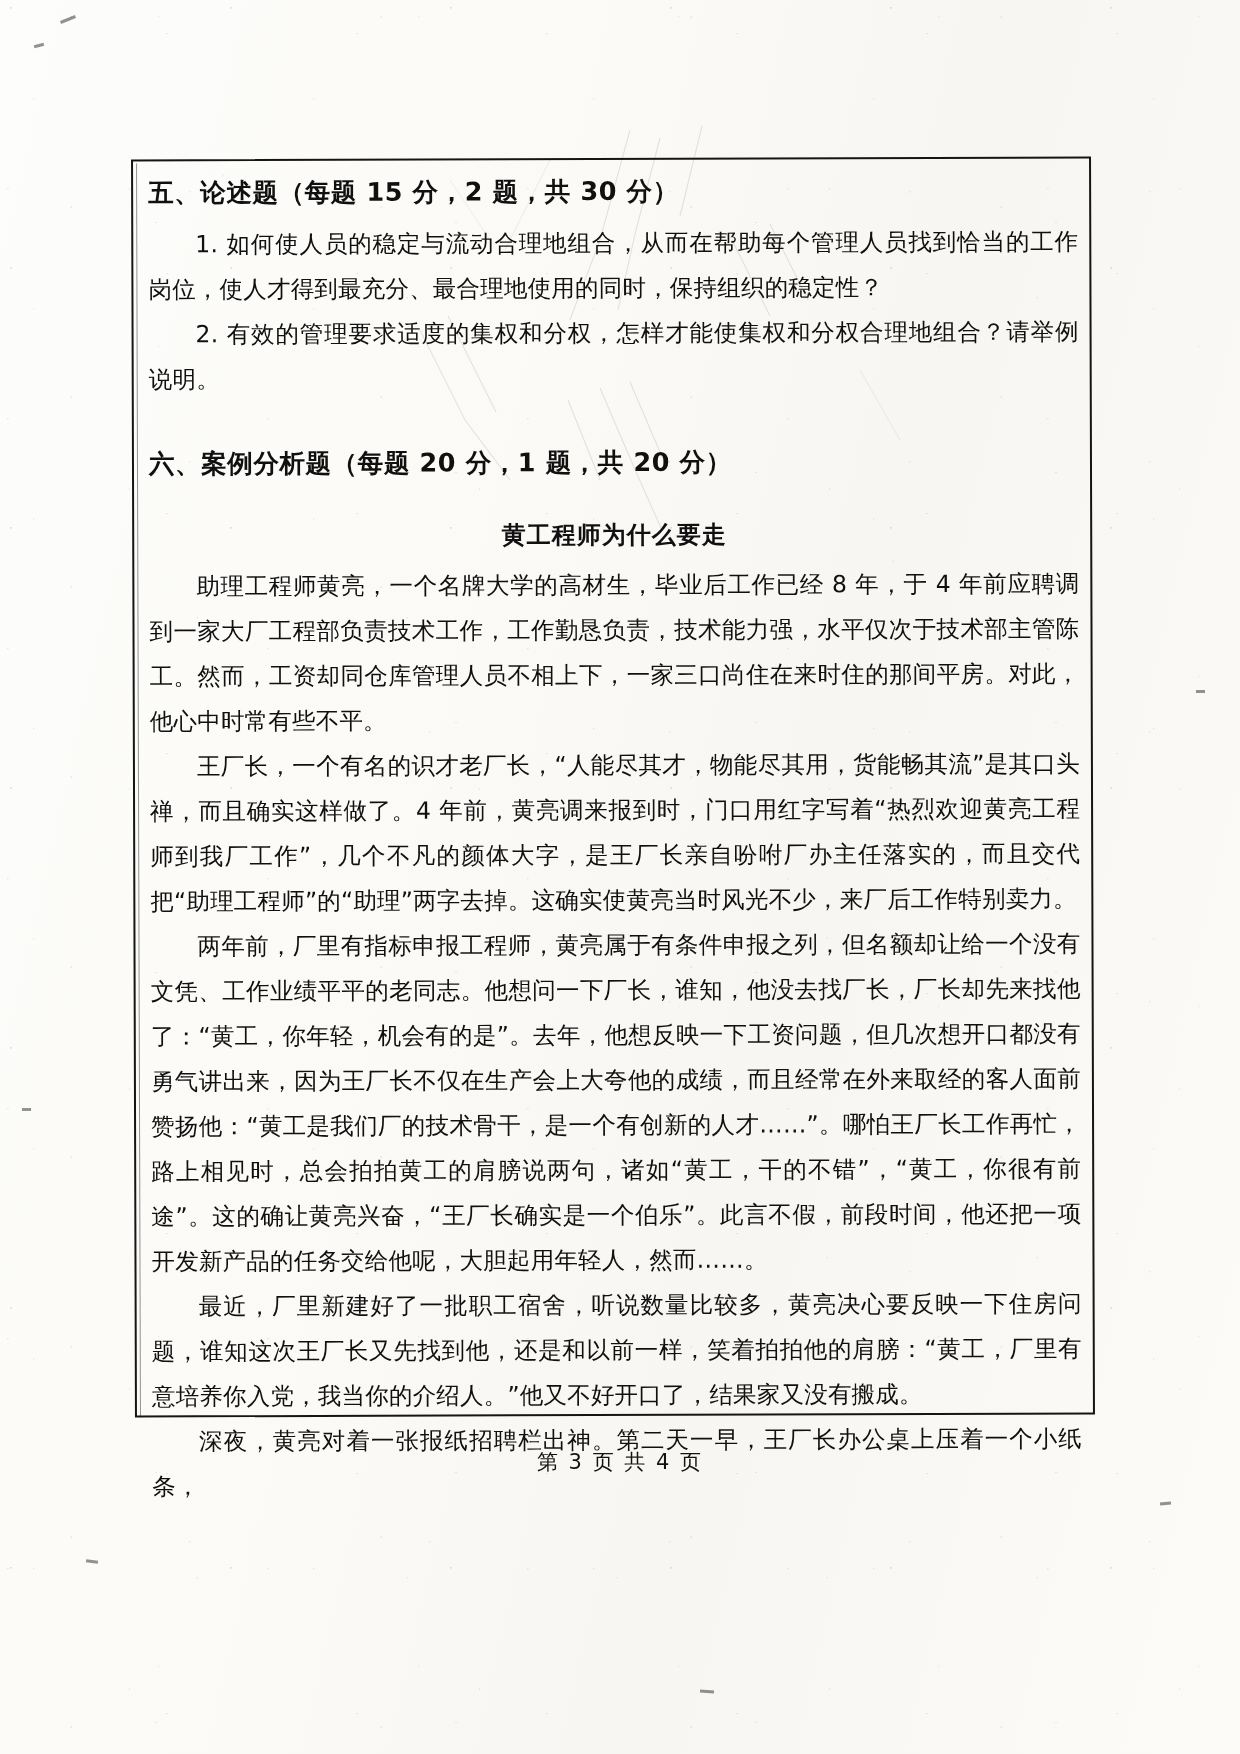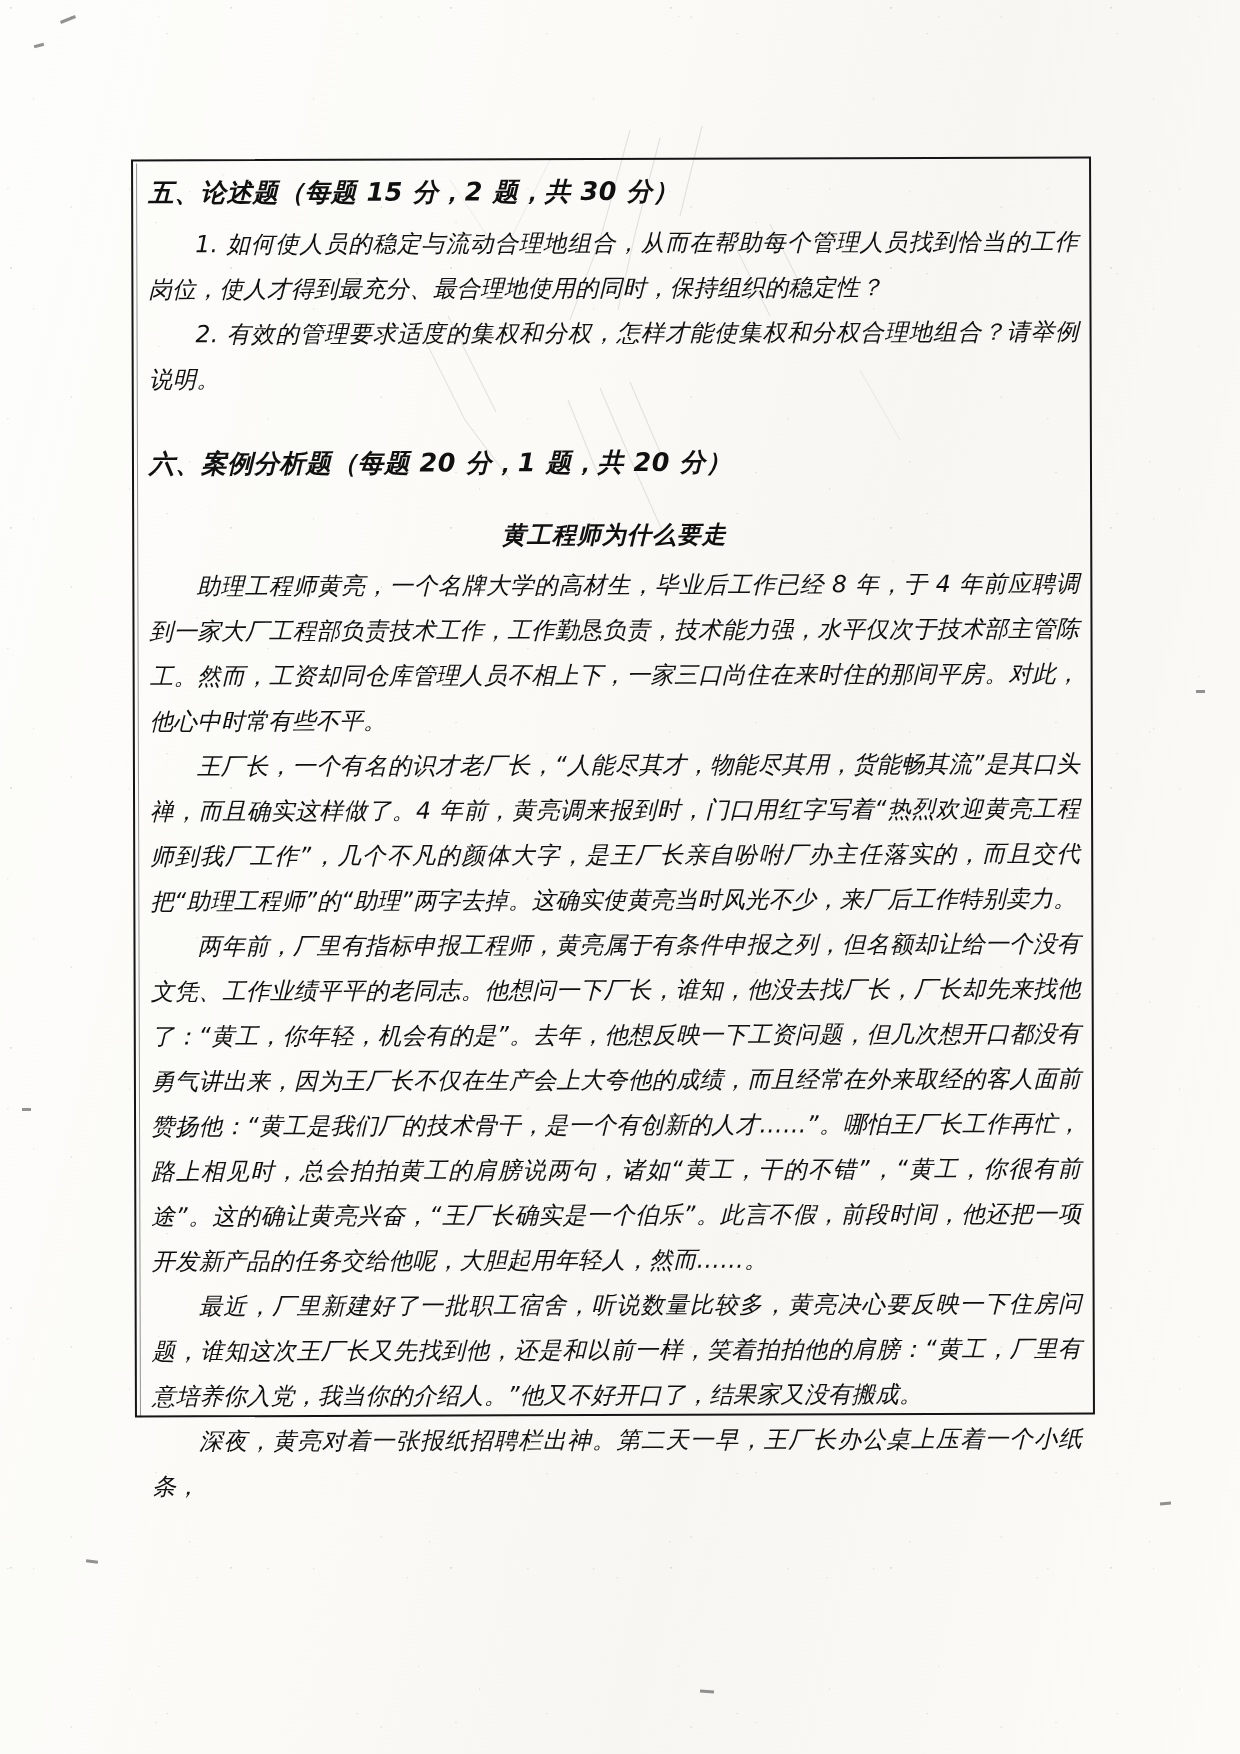--- a/index.html
+++ b/index.html
@@ -15,21 +15,20 @@
     width: 1240px;
     height: 1754px;
     margin: 0 auto;
     overflow: hidden;
     background:
       radial-gradient(circle at 18% 10%, rgba(0,0,0,0.035) 0 1px, rgba(0,0,0,0) 2px),
       radial-gradient(circle at 72% 32%, rgba(0,0,0,0.03) 0 1px, rgba(0,0,0,0) 2px),
       radial-gradient(circle at 44% 77%, rgba(0,0,0,0.03) 0 1px, rgba(0,0,0,0) 2px),
       linear-gradient(103deg, #fdfdfb 0%, #fbfaf7 38%, #f7f6f2 62%, #fcfbf8 100%);
     filter: none;
-    font-style: italic;
   }
   
   .grain {
     position: absolute;
     inset: 0;
     pointer-events: none;
     opacity: 0.55;
     background-image:
       radial-gradient(circle at 5% 3%, rgba(60,60,60,0.25) 0 0.7px, transparent 1.2px),
       radial-gradient(circle at 23% 9%, rgba(60,60,60,0.2) 0 0.6px, transparent 1.1px),
@@ -198,20 +197,21 @@
     <p class="para indent">王厂长，一个有名的识才老厂长，“人能尽其才，物能尽其用，货能畅其流”是其口头禅，而且确实这样做了。4 年前，黄亮调来报到时，门口用红字写着“热烈欢迎黄亮工程师到我厂工作”，几个不凡的颜体大字，是王厂长亲自吩咐厂办主任落实的，而且交代把“助理工程师”的“助理”两字去掉。这确实使黄亮当时风光不少，来厂后工作特别卖力。</p>
 
     <p class="para indent">两年前，厂里有指标申报工程师，黄亮属于有条件申报之列，但名额却让给一个没有文凭、工作业绩平平的老同志。他想问一下厂长，谁知，他没去找厂长，厂长却先来找他了：“黄工，你年轻，机会有的是”。去年，他想反映一下工资问题，但几次想开口都没有勇气讲出来，因为王厂长不仅在生产会上大夸他的成绩，而且经常在外来取经的客人面前赞扬他：“黄工是我们厂的技术骨干，是一个有创新的人才……”。哪怕王厂长工作再忙，路上相见时，总会拍拍黄工的肩膀说两句，诸如“黄工，干的不错”，“黄工，你很有前途”。这的确让黄亮兴奋，“王厂长确实是一个伯乐”。此言不假，前段时间，他还把一项开发新产品的任务交给他呢，大胆起用年轻人，然而……。</p>
 
     <p class="para indent">最近，厂里新建好了一批职工宿舍，听说数量比较多，黄亮决心要反映一下住房问题，谁知这次王厂长又先找到他，还是和以前一样，笑着拍拍他的肩膀：“黄工，厂里有意培养你入党，我当你的介绍人。”他又不好开口了，结果家又没有搬成。</p>
 
     <p class="para indent">深夜，黄亮对着一张报纸招聘栏出神。第二天一早，王厂长办公桌上压着一个小纸条，</p>
 
   </div>
 
+  <div class="footer">第 3 页  共 4 页</div>
 
   <div class="edge-mark em1"></div>
   <div class="edge-mark em2"></div>
   <div class="edge-mark em3"></div>
   <div class="edge-mark em4"></div>
   <div class="edge-mark em5"></div>
   <div class="edge-mark em6"></div>
   <div class="edge-mark em7"></div>
 
 </div>

